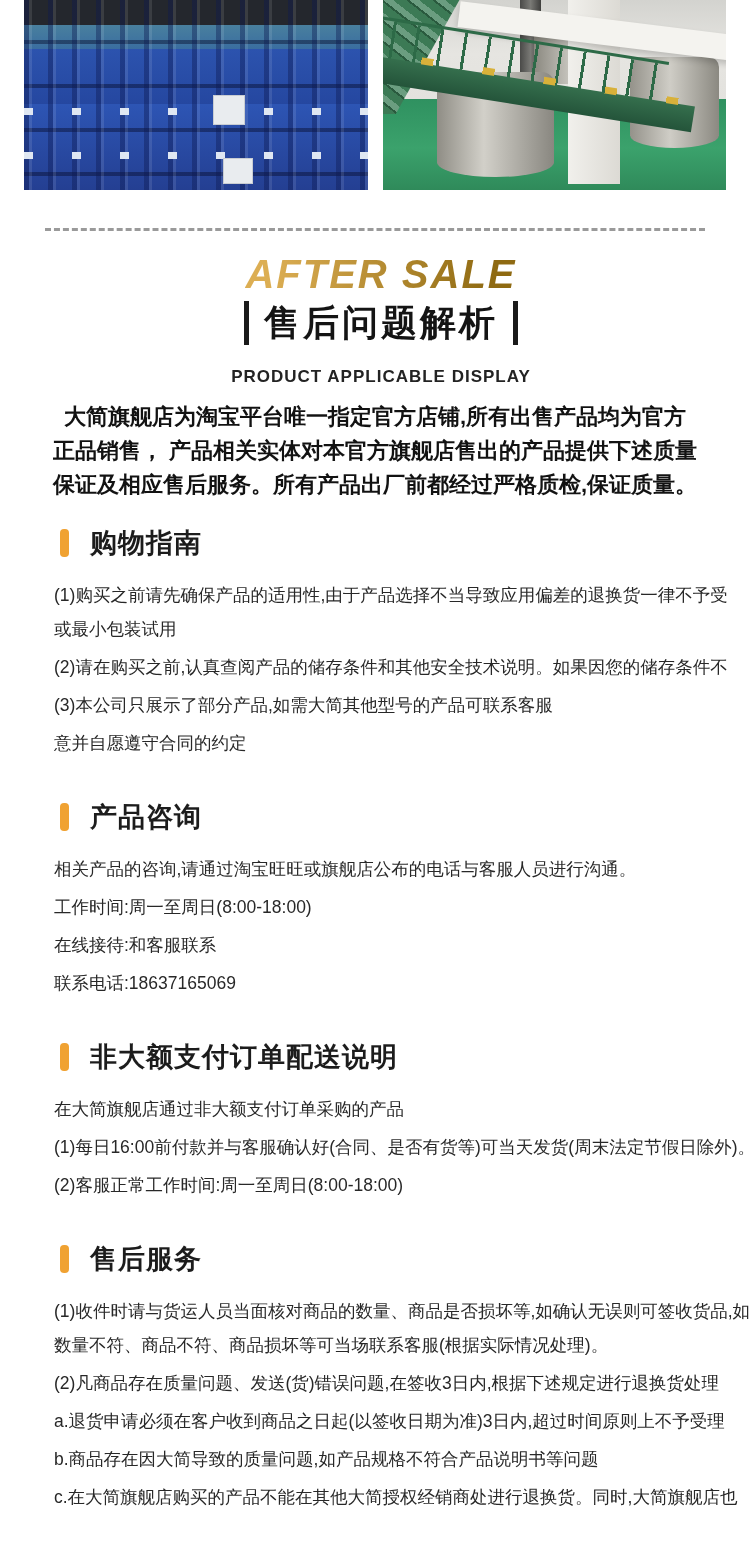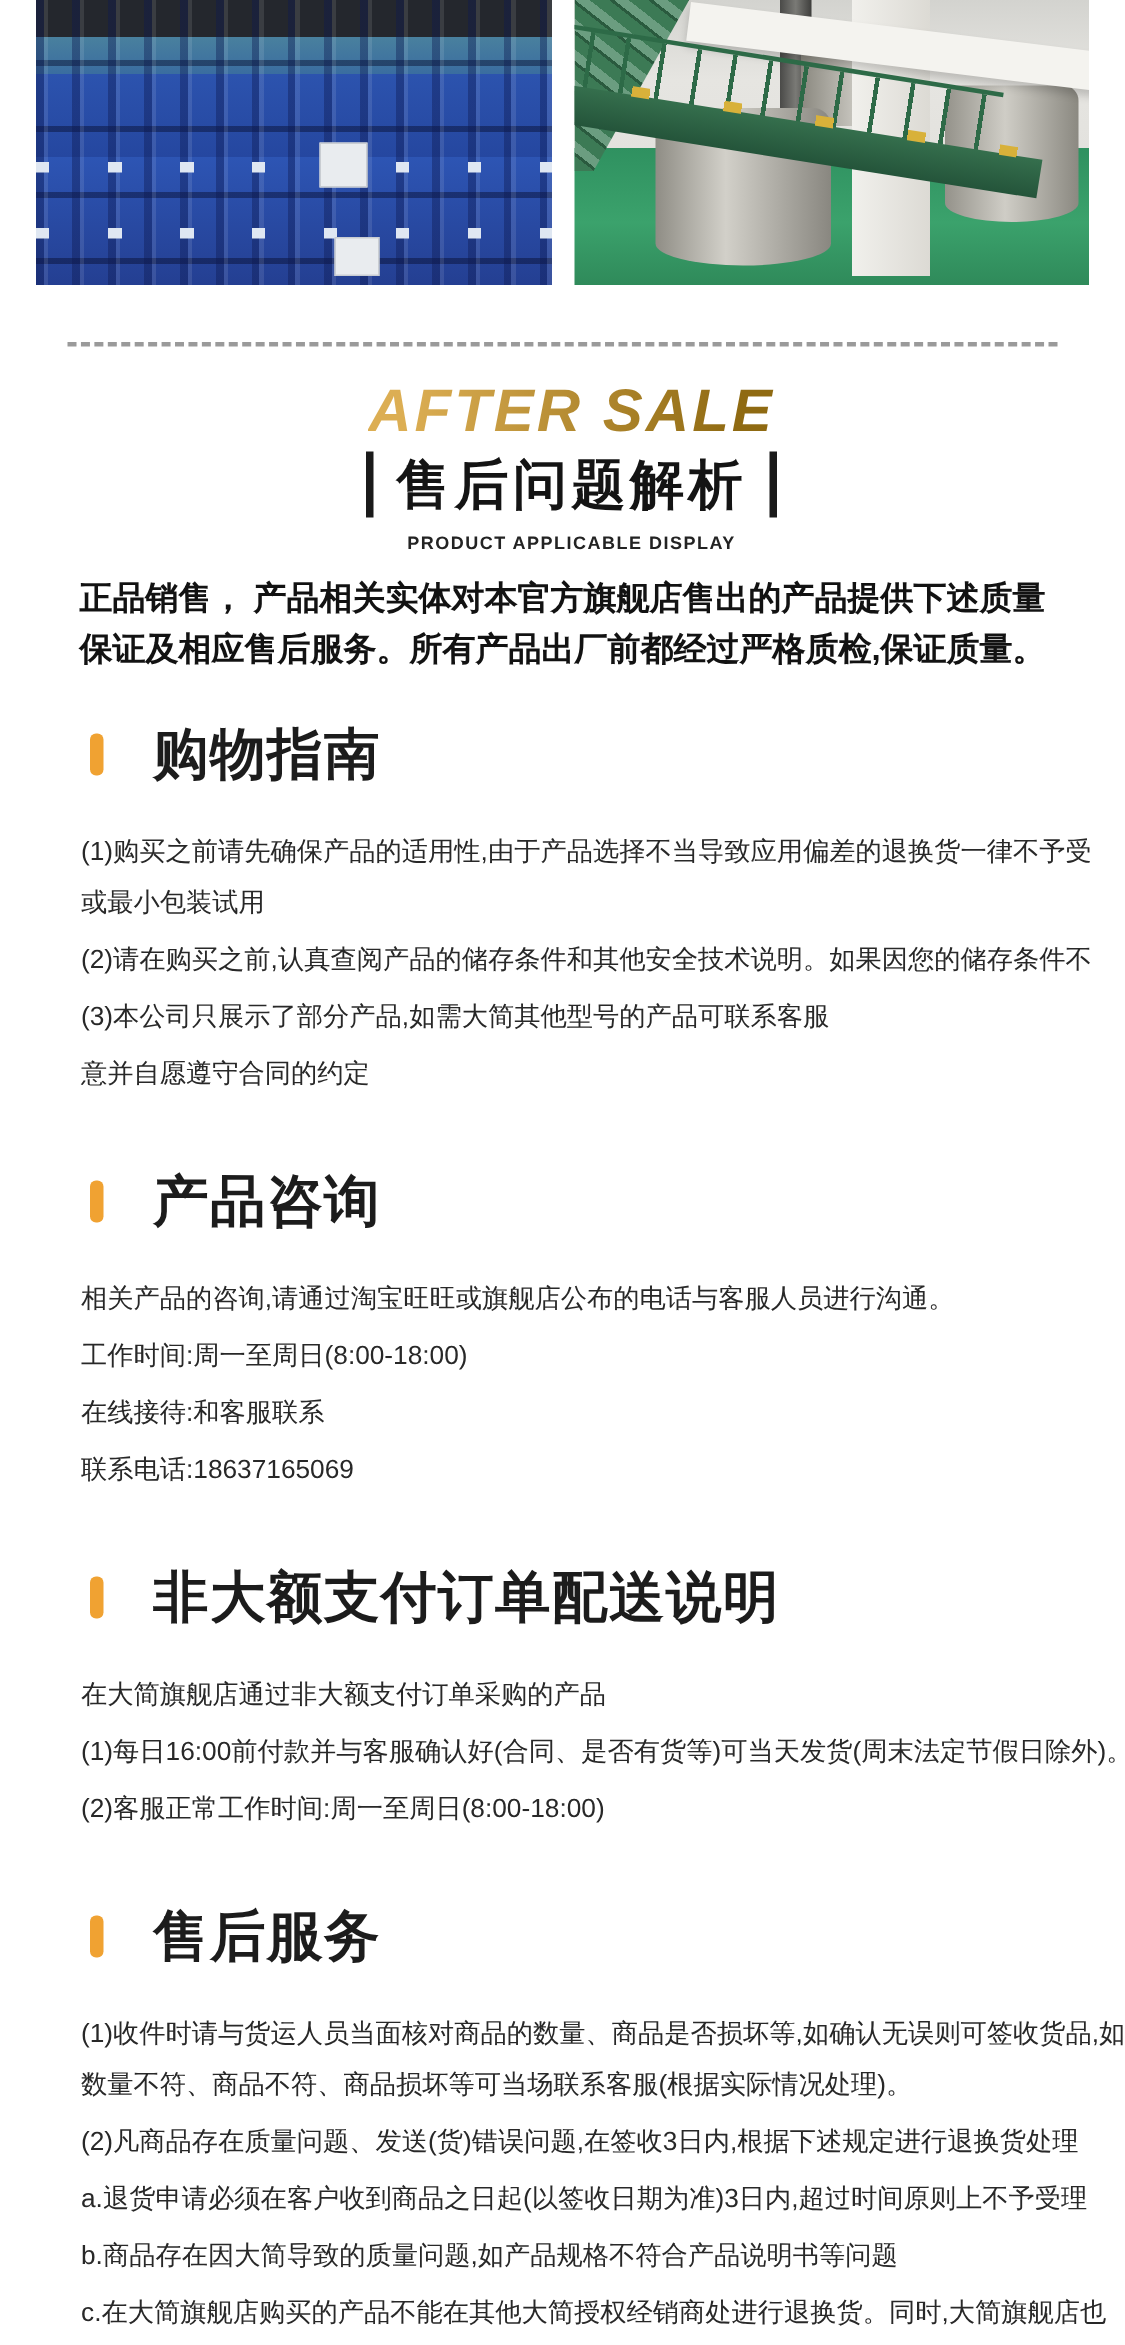--- a/index.html
+++ b/index.html
@@ -59,31 +59,31 @@
     display:inline-block;font-size:40px;line-height:46px;font-style:italic;font-weight:bold;
     letter-spacing:2px;color:#b8862e;
   }
   @supports (-webkit-background-clip: text){
     .eyebrow{background:linear-gradient(95deg,#dcae53 10%,#8f6a12 90%);
       -webkit-background-clip:text;background-clip:text;color:transparent;}
   }
   .title-row{display:flex;justify-content:center;align-items:center;gap:15px;margin-top:2px;}
   .tbar{width:5px;height:44px;background:#1a1a1a;}
   .title-text{font-size:36px;font-weight:900;color:#141414;letter-spacing:3px;line-height:48px;}
-  .subtitle{font-size:12px;font-weight:700;color:#232323;letter-spacing:1px;margin-top:8px;}
+  .subtitle{font-size:17px;font-weight:700;color:#232323;letter-spacing:1px;margin-top:20px;}
   
   .intro{margin:13px 36px 0;text-align:center;font-size:22px;font-weight:700;color:#121212;}
   .intro .ln{display:block;line-height:34px;white-space:nowrap;}
   
   .sections{padding:0 26px 60px 50px;}
   .section{margin-top:36px;}
   .section:first-child{margin-top:20px;}
   .sec-head{display:flex;align-items:center;margin:0 0 14px 10px;}
   .sec-bar{width:9px;height:28px;border-radius:4px;background:#F0A232;margin-right:17px;flex:none;}
-  .sec-title{font-size:37px;font-weight:600;color:#1c1c1c;margin:16px;letter-spacing:1px;line-height:34px;}
+  .sec-title{font-size:27px;font-weight:600;color:#1c1c1c;margin:4px;letter-spacing:1px;line-height:34px;}
   .para{margin:4px;}
   .para .ln{display:block;font-size:17.5px;line-height:34px;color:#282828;white-space:nowrap;}
 </style>
 </head>
 <body>
 
 <div class="hero">
   <div class="photo photo-left">
     <div class="caps-row caps-1"></div>
     <div class="caps-row caps-2"></div>
@@ -110,20 +110,21 @@
   <span class="eyebrow">AFTER SALE</span>
   <div class="title-row">
     <span class="tbar"></span>
     <span class="title-text">售后问题解析</span>
     <span class="tbar"></span>
   </div>
   <div class="subtitle">PRODUCT APPLICABLE DISPLAY</div>
 </div>
 
 <div class="intro">
+  <span class="ln">大简旗舰店为淘宝平台唯一指定官方店铺,所有出售产品均为官方</span>
   <span class="ln">正品销售， 产品相关实体对本官方旗舰店售出的产品提供下述质量</span>
   <span class="ln">保证及相应售后服务。所有产品出厂前都经过严格质检,保证质量。</span>
 </div>
 
 <div class="sections">
 
   <div class="section">
     <div class="sec-head">
       <span class="sec-bar"></span>
       <h2 class="sec-title">购物指南</h2>

